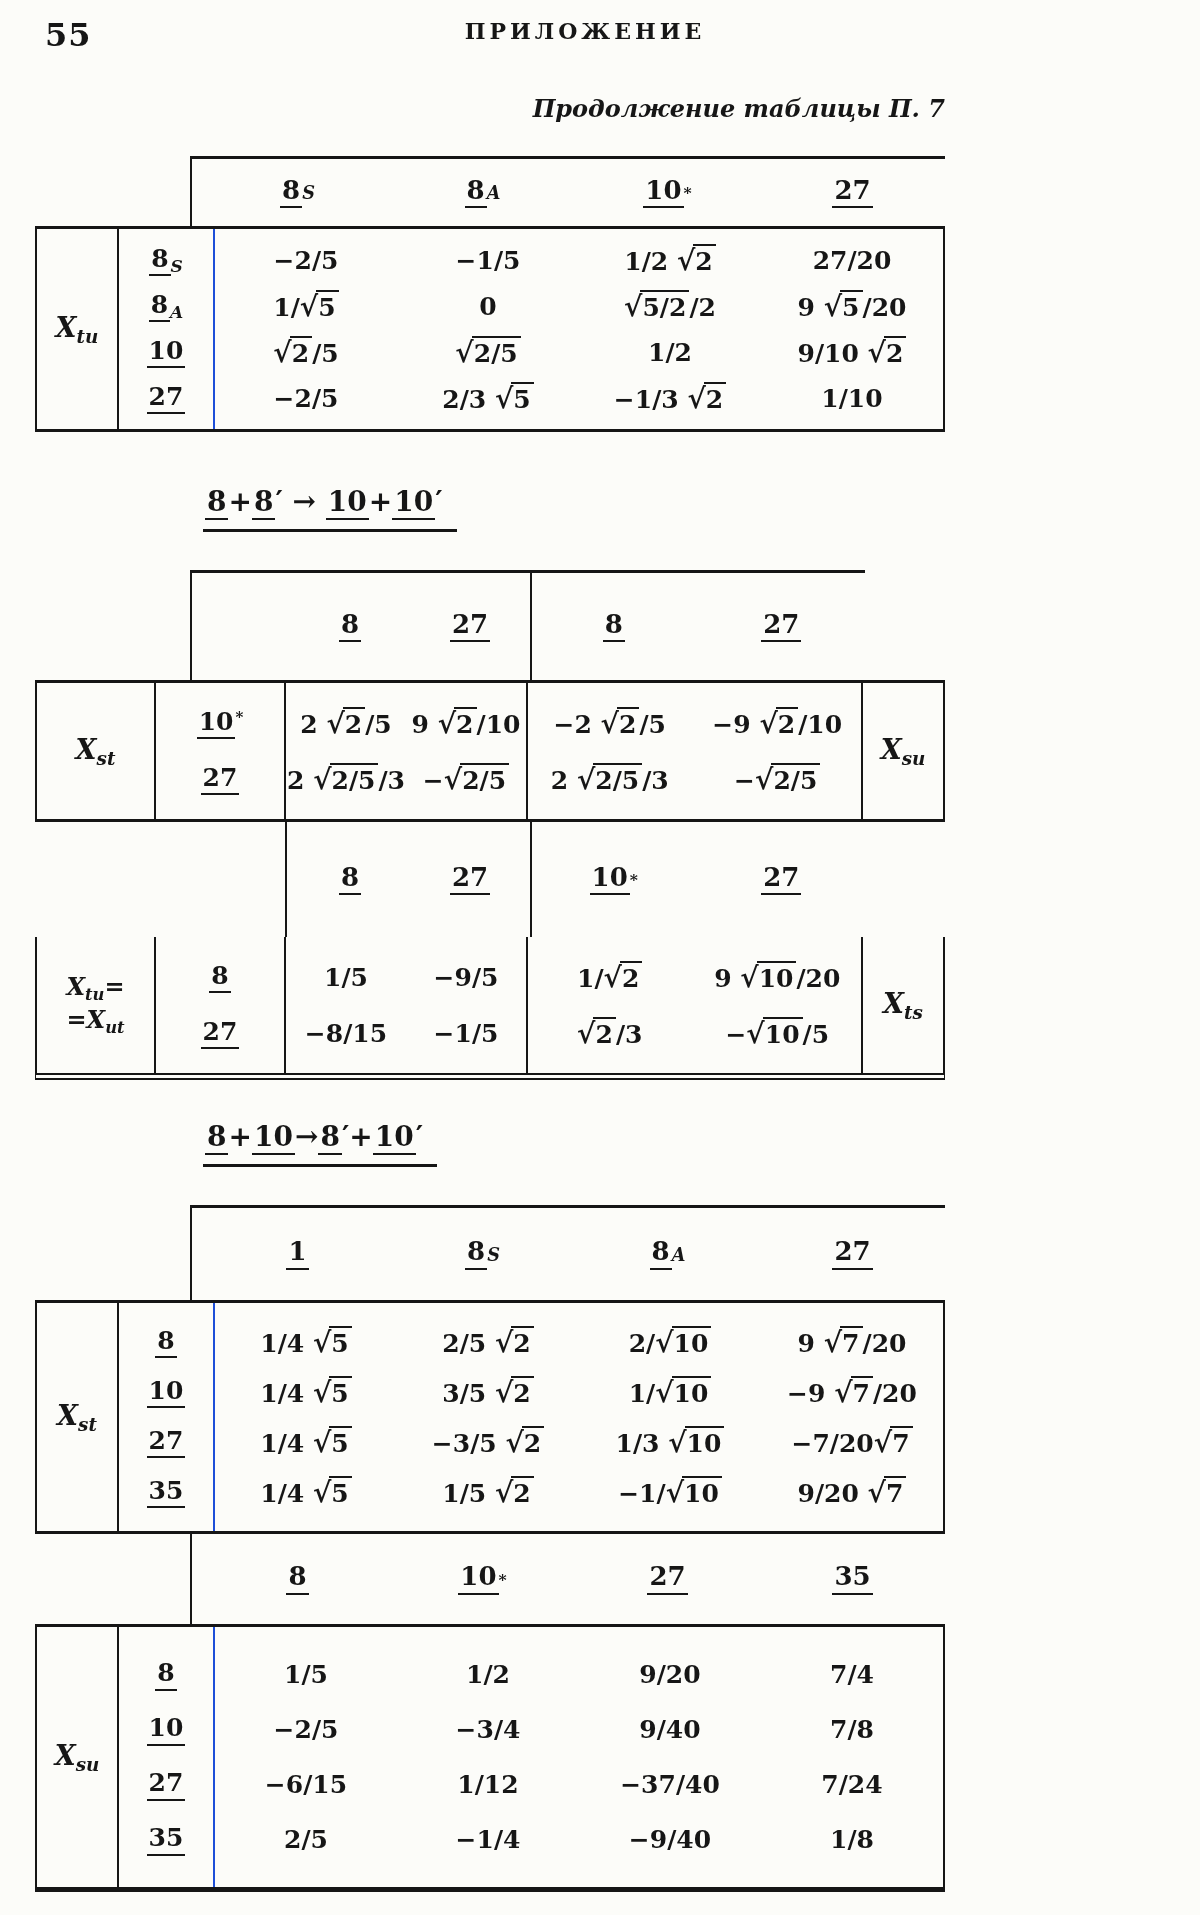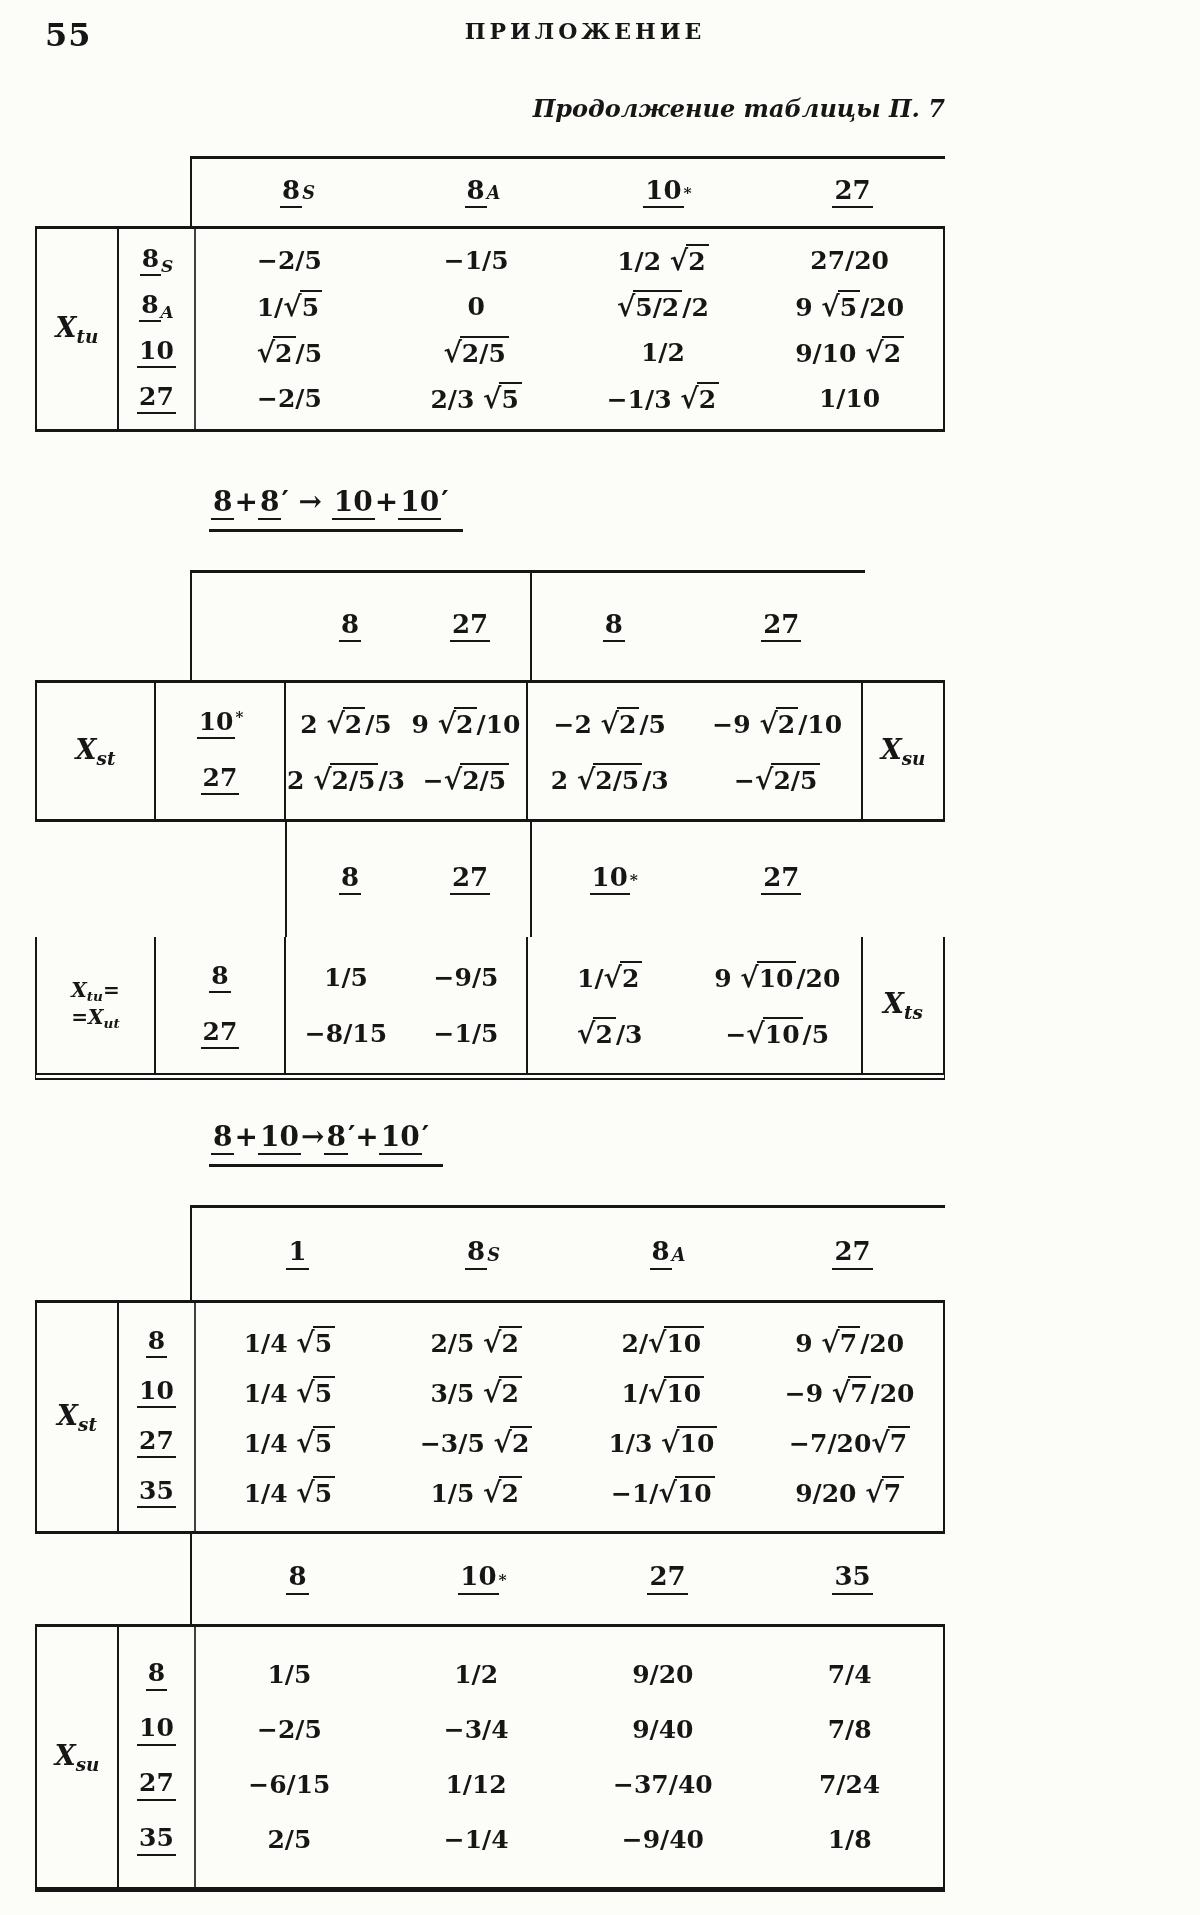--- a/index.html
+++ b/index.html
@@ -35,33 +35,33 @@
   
   .hband{margin-left:155px;border-top:3px solid #161616;border-left:2px solid #161616;
          display:flex;box-sizing:border-box;}
   .hpad{width:13px;}
   .hgrid{flex:1;display:grid;grid-template-columns:repeat(4,1fr);}
   .hcell{display:flex;align-items:center;justify-content:center;font-size:26px;}
 
   .tbody{display:flex;border-top:3px solid #161616;border-bottom:3px solid #161616;
          border-left:2px solid #161616;border-right:2px solid #161616;box-sizing:border-box;}
   .stub{width:80px;display:flex;align-items:center;justify-content:center;flex-direction:column;}
-  .labels{width:79px;border-left:2px solid #161616;border-right:2px solid #404040;
+  .labels{width:98px;border-left:2px solid #161616;border-right:2px solid #1d4ed8;
           display:grid;grid-auto-rows:var(--rh);align-items:center;justify-items:center;
           font-size:25px;box-sizing:border-box;}
   .grid{flex:1;display:grid;grid-template-columns:repeat(4,1fr);grid-auto-rows:var(--rh);
         align-items:center;justify-items:center;font-size:25px;}
   .xlab{font-style:italic;font-size:27px;}
 
   .t1{--rh:46px;margin-top:28px;}
   .t1 .hband{height:70px;}
   .t1 .labels,.t1 .grid{padding:8px 0;}
 
   
-  .reaction{margin:12px;padding:0;}
+  .reaction{margin:6px;padding:0;}
   .reaction .rx{
     display:inline-block;margin-left:162px;font-size:28px;
     border-bottom:3px solid #161616;padding:0 14px 9px 2px;
   }
   .rx1{margin-top:53px;height:60px;}
   .rx2{margin-top:40px;height:60px;}
 
   
   .t2{--rh:56px;margin-top:25px;}
   .t3{--rh:56px;}
@@ -76,21 +76,21 @@
          border-left:2px solid #161616;border-right:2px solid #161616;box-sizing:border-box;}
   .t3 .body2{border-top:none;border-bottom:7px double #161616;}
   .stub2{width:117px;display:flex;align-items:center;justify-content:center;flex-direction:column;}
   .labels2{width:132px;border-left:2px solid #161616;border-right:2px solid #161616;
            display:grid;grid-auto-rows:var(--rh);align-items:center;justify-items:center;
            font-size:25px;box-sizing:border-box;padding:12px 0;}
   .grid2{flex:1;display:grid;grid-template-columns:120px 120px 1fr 1fr;grid-auto-rows:var(--rh);
          align-items:center;justify-items:center;font-size:25px;padding:12px 0;position:relative;}
   .grid2::before{content:'';position:absolute;left:240px;top:0;bottom:0;border-left:2px solid #161616;}
   .rstub{width:80px;border-left:2px solid #161616;display:flex;align-items:center;justify-content:center;}
-  .xlab2{display:block;text-align:center;font-style:italic;font-size:20px;line-height:1.25;}
+  .xlab2{display:block;text-align:center;font-style:italic;font-size:24px;line-height:1.25;}
 
   
   .t4{--rh:50px;margin-top:25px;}
   .t4 .hband{height:95px;}
   .t4 .labels,.t4 .grid{padding:14px 0;}
   .t5{--rh:55px;}
   .t5 .hband{height:90px;border-top:none;}
   .t5 .tbody{border-bottom:5px solid #161616;}
   .t5 .labels,.t5 .grid{padding:20px 0;}
 </style>

